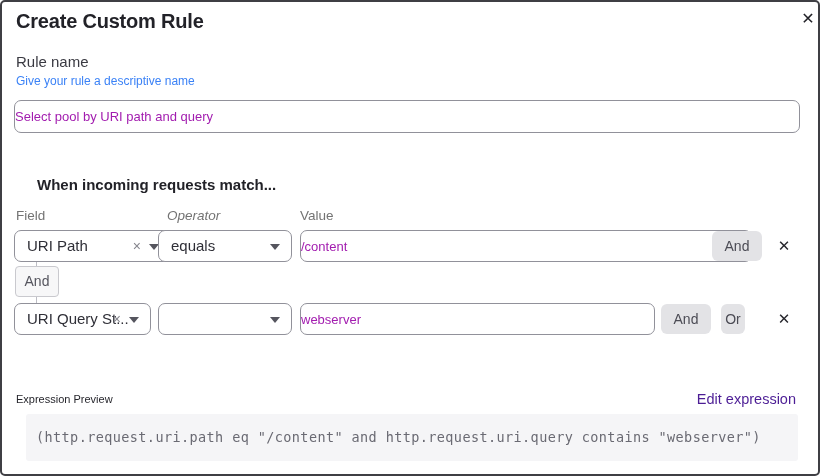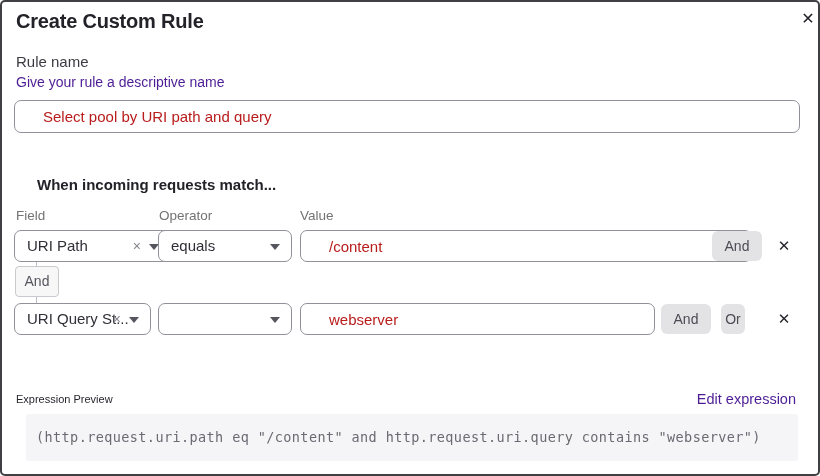--- a/index.html
+++ b/index.html
@@ -33,32 +33,32 @@
     color: #222228;
     text-align: center; line-height: 24px;
     cursor: pointer;
   }
 
   .field-label {
     font-size: 15px;
     color: #3a3a42;
   }
   .helper-text {
-    font-size: 14px;
-    color: #4c1d95;
+    font-size: 12px;
+    color: #3b82f6;
   }
 
   .text-input {
     border: 1px solid #91919a;
     border-radius: 7px;
     background: #ffffff;
     font-family: "Liberation Sans", "DejaVu Sans", sans-serif;
-    font-size: 15px;
-    color: #b91c1c;
-    padding: 0 28px;
+    font-size: 13px;
+    color: #a21caf;
+    padding: 0 0;
     outline: none;
     width: 100%;
     height: 100%;
   }
 
   .section-heading {
     font-size: 15px;
     font-weight: 700;
     color: #222228;
   }
@@ -180,21 +180,21 @@
 
   <div class="abs field-label" style="left:14px; top:51px;">Rule name</div>
   <div class="abs helper-text" style="left:14px; top:72px;">Give your rule a descriptive name</div>
   <div class="abs" style="left:12px; top:98px; width:786px; height:33px;">
     <input class="text-input" type="text" value="Select pool by URI path and query" style="">
   </div>
 
   <div class="abs section-heading" style="left:14px; top:174px;margin-left:21px;">When incoming requests match...</div>
 
   <div class="abs col-label" style="left:14px; top:206px;">Field</div>
-  <div class="abs col-label" style="left:157px; top:206px;">Operator</div>
+  <div class="abs col-label" style="left:165px; top:206px;font-style:italic;">Operator</div>
   <div class="abs col-label" style="left:298px; top:206px;">Value</div>
 
   <div class="select" style="left:12px; top:228px; width:157px;">
     <span class="sel-text">URI Path</span>
     <span class="clear-x">×</span>
     <span class="caret"></span>
   </div>
   <div class="select" style="left:156px; top:228px; width:134px;">
     <span class="sel-text">equals</span>
     <span class="caret"></span>

